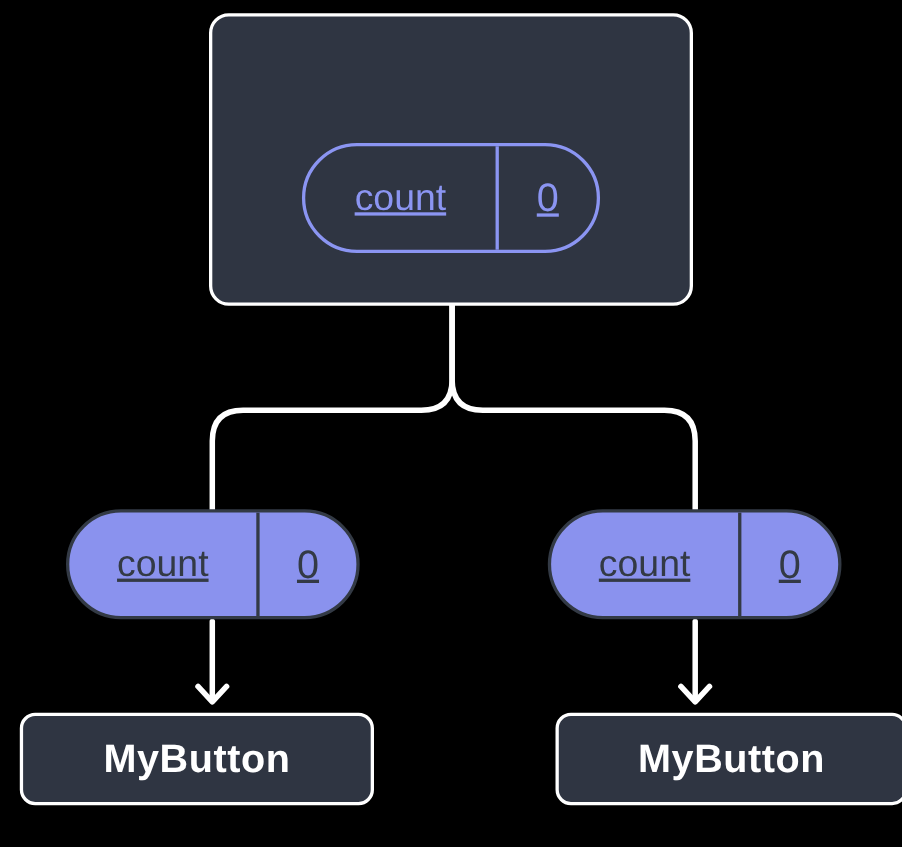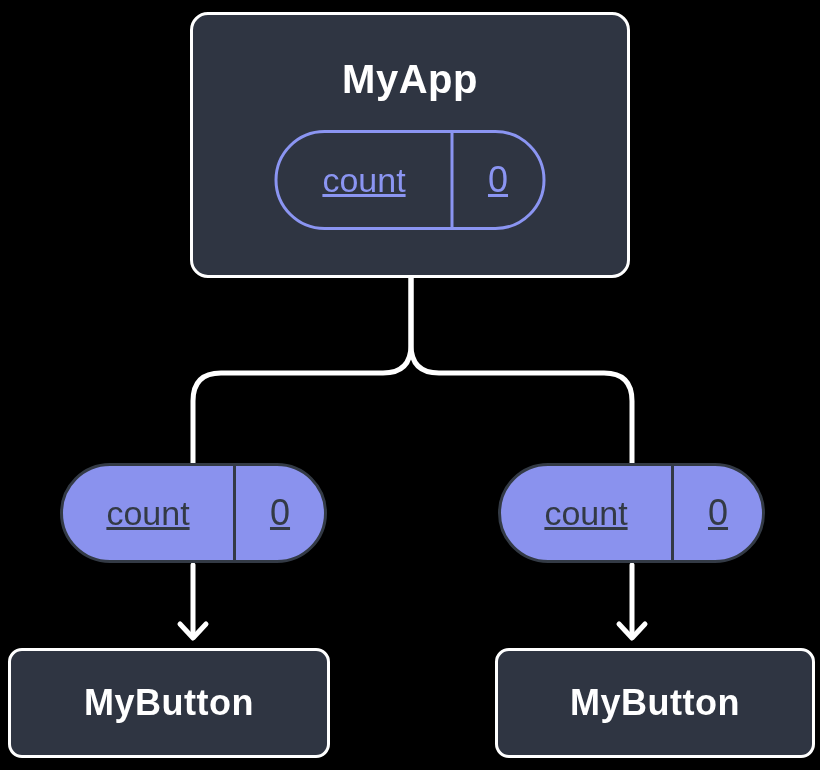--- a/index.html
+++ b/index.html
@@ -19,23 +19,23 @@
     background:#2F3542;
     border:3px solid #FFFFFF;
     box-sizing:border-box;
     z-index:2;
   }
   .card.root {
     left:190px; top:12px; width:440px; height:266px;
     border-radius:18px;
   }
   .card.child {
-    top:648px; height:110px;
+    top:648px; height:84px;
     border-radius:14px;
-    display:flex; align-items:center; justify-content:center;
+    display:flex; align-items:center; justify-content:center;margin-left:10px;
   }
   .card.child-left  { left:8px;   width:322px; }
   .card.child-right { left:495px; width:320px; }
   .node-title {
     color:#FFFFFF;
     font-size:40px; font-weight:600;
     letter-spacing:0.5px;
     line-height:44px;
     white-space:nowrap;
   }
@@ -91,21 +91,20 @@
   <svg class="connector-layer" viewBox="0 0 820 770" xmlns="http://www.w3.org/2000/svg">
     <path d="M411 277 L411 345 Q411 373 383 373 L221 373 Q193 373 193 401 L193 466" fill="none" stroke="#FFFFFF" stroke-width="5" stroke-linecap="round" stroke-linejoin="round"></path>
     <path d="M411 277 L411 345 Q411 373 439 373 L604 373 Q632 373 632 401 L632 466" fill="none" stroke="#FFFFFF" stroke-width="5" stroke-linecap="round" stroke-linejoin="round"></path>
     <path d="M193 565 L193 634" fill="none" stroke="#FFFFFF" stroke-width="5" stroke-linecap="round"></path>
     <path d="M180 624 L193 638 L206 624" fill="none" stroke="#FFFFFF" stroke-width="5" stroke-linecap="round" stroke-linejoin="round"></path>
     <path d="M632 565 L632 634" fill="none" stroke="#FFFFFF" stroke-width="5" stroke-linecap="round"></path>
     <path d="M619 624 L632 638 L645 624" fill="none" stroke="#FFFFFF" stroke-width="5" stroke-linecap="round" stroke-linejoin="round"></path>
   </svg>
 
   <div class="card root">
-    <div class="node-title">MyApp</div>
     <div class="pill outlined">
       <div class="seg-label">count</div>
       <div class="seg-value">0</div>
     </div>
   </div>
 
   <div class="pill filled prop-left">
     <div class="seg-label">count</div>
     <div class="seg-value">0</div>
   </div>

